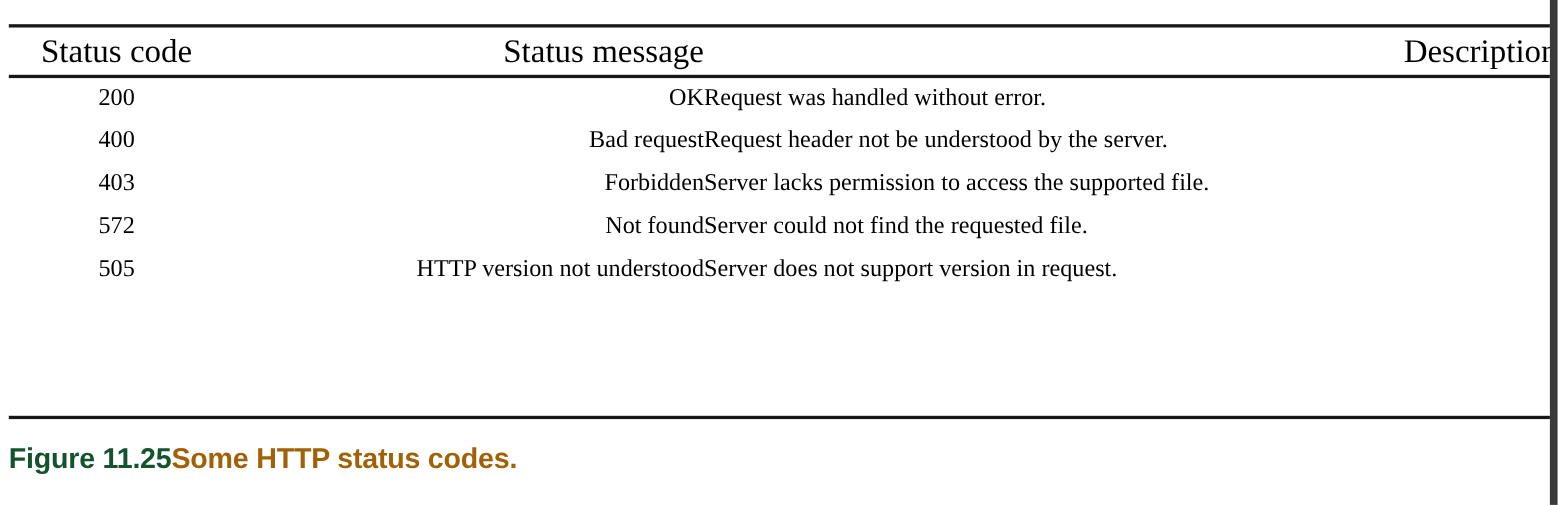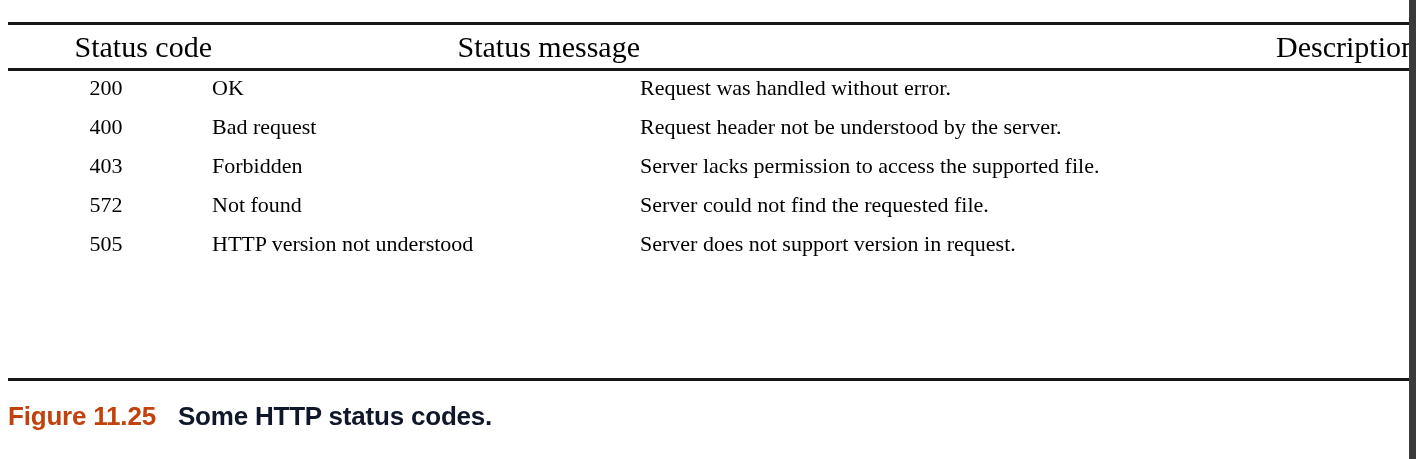--- a/index.html
+++ b/index.html
@@ -71,57 +71,56 @@
     vertical-align: middle;
     white-space: nowrap;
   }
 
   
   #status-table thead th {
     height: 43px;
     line-height: 43px;
     font-size: 30px;
   }
-  th.h-code { text-align: right;  padding-left: 8px; margin-top: 39px; }
+  th.h-code { text-align: center;  padding-left: 8px; margin-top: 39px; }
   th.h-msg  { text-align: right;  padding-left: 212px; }
   th.h-desc { text-align: right;  padding-left: 68px; }
 
   
   tbody tr:first-child td { padding-top: 4px; }
   td.d-code {
     text-align: center;
     padding-right: 108px;
   }
   td.d-msg {
-    text-align: left;
+    text-align: right;
     padding-left: 4px;
   }
   td.d-desc {
     text-align: left;
     padding-left: 68px;
   }
 
   
   #caption {
     position: absolute;
     left: 8px;
     top: 400px;
     font-family: "Liberation Sans", "DejaVu Sans", sans-serif;
     font-weight: bold;
     font-size: 26px;
     line-height: 32px;
     letter-spacing: -0.2px;
     white-space: nowrap;
   }
   #caption-number {
-    color: #c2410c;
-    margin-right: 22px;
+    color: #14532d;
   }
   #caption-title {
-    color: #0f172a;
+    color: #a16207;
   }
 </style>
 </head>
 <body>
 
 <div id="figure">
 
   <div class="rule" id="rule-top"></div>
   <div class="rule" id="rule-header"></div>
   <div class="rule" id="rule-bottom"></div>

